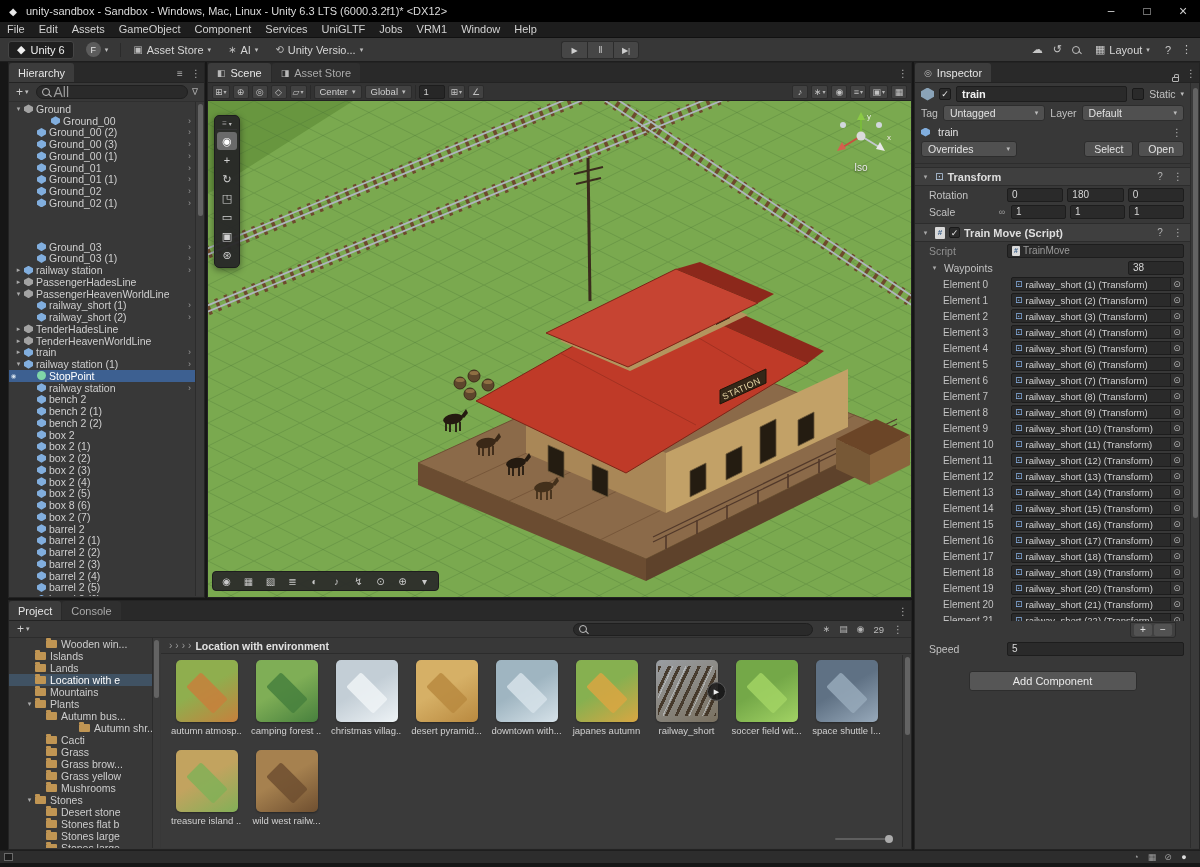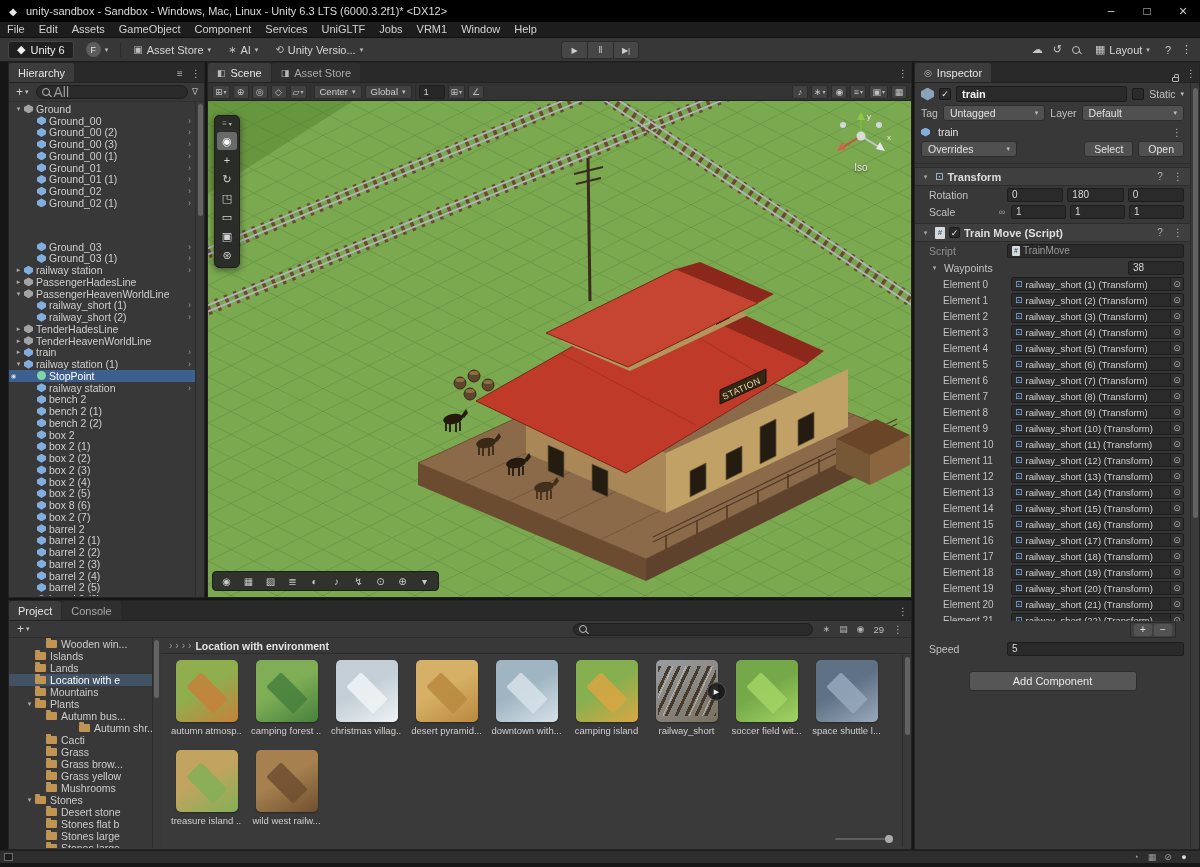--- a/index.html
+++ b/index.html
@@ -237,21 +237,21 @@
         <span>All</span>
       </div>
       <span class="filtico">∇</span>
     </div>
     <div class="htree">
         <div class="hrow" style="padding-left: 4px;">
           <span class="tarrow">▾</span>
           <span class="ico ico-gray"></span>
           <span class="hlabel">Ground</span>
         </div>
-        <div class="hrow" style="padding-left: 17px; text-align: center;">
+        <div class="hrow" style="padding-left: 31px; text-align: center;">
           <span class="tarrow"></span>
           <span class="ico ico-cube"></span>
           <span class="hlabel">Ground_00</span>
           <span class="subarrow">›</span>
         </div>
         <div class="hrow" style="padding-left: 17px;">
           <span class="tarrow"></span>
           <span class="ico ico-cube"></span>
           <span class="hlabel">Ground_00 (2)</span>
           <span class="subarrow">›</span>
@@ -1220,21 +1220,21 @@
           <div class="acard">
             <div class="athumb" style="background: linear-gradient(150deg, rgb(159, 181, 193) 0%, rgb(159, 181, 193) 45%, rgb(214, 226, 233) 100%);">
               <div class="adiamond" style="background: rgb(214, 226, 233);"></div>
             </div>
             <div class="alabel">downtown with...</div>
           </div>
           <div class="acard">
             <div class="athumb" style="background: linear-gradient(150deg, rgb(134, 176, 80) 0%, rgb(134, 176, 80) 45%, rgb(217, 166, 66) 100%);">
               <div class="adiamond" style="background: rgb(217, 166, 66);"></div>
             </div>
-            <div class="alabel">camping island</div>
+            <div class="alabel">japanes autumn</div>
           </div>
           <div class="acard">
             <div class="athumb rail"></div>
             <div class="aplay">▶</div>
             <div class="alabel">railway_short</div>
           </div>
           <div class="acard">
             <div class="athumb" style="background: linear-gradient(150deg, rgb(116, 168, 72) 0%, rgb(116, 168, 72) 45%, rgb(162, 211, 100) 100%);">
               <div class="adiamond" style="background: rgb(162, 211, 100);"></div>
             </div>

